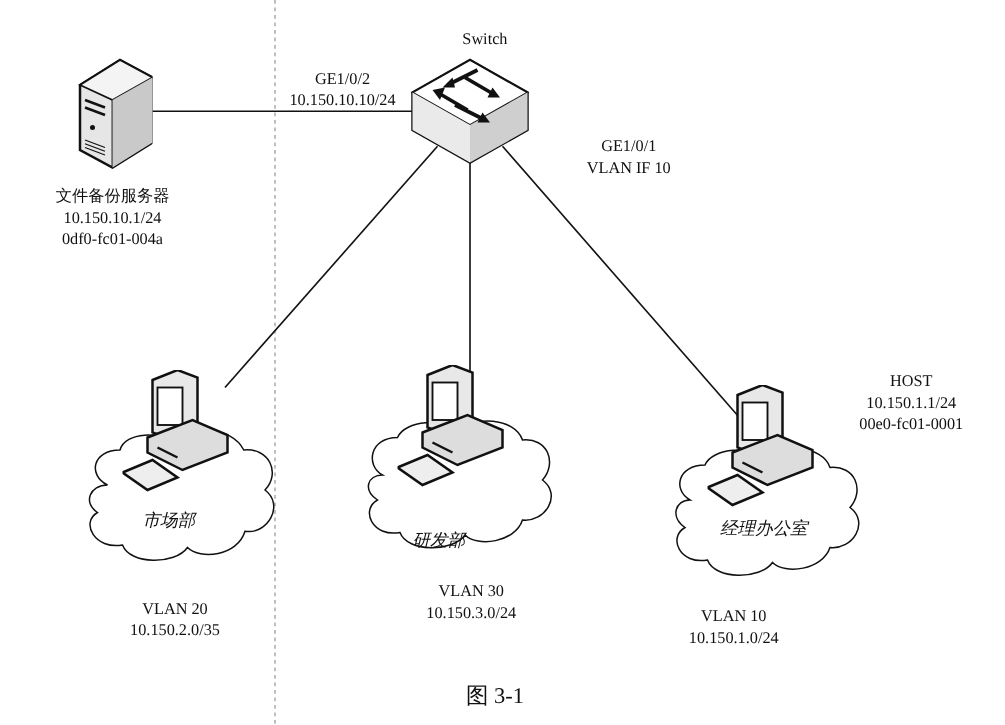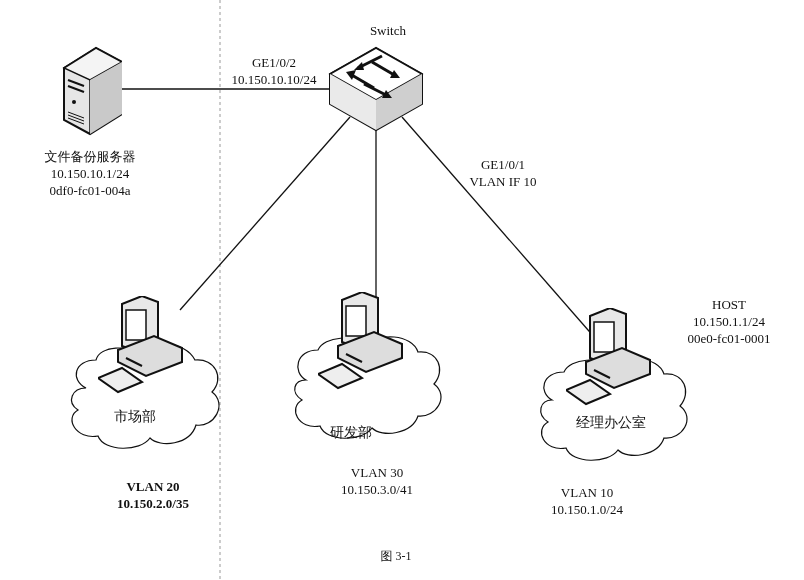--- a/index.html
+++ b/index.html
@@ -2,21 +2,21 @@
 <html><head>
 <meta charset="utf-8">
 <style>
   html, body { margin:0; padding:0; background:#ffffff; }
   body { width:804px; height:580px; position:relative; overflow:hidden;
          font-family:"Liberation Serif","DejaVu Serif",serif; color:#111; }
   svg.wires { position:absolute; left:0; top:0; }
   .lbl { position:absolute; text-align:center; font-size:13px; line-height:17px; white-space:nowrap; }
   .lbl div { display:block; }
   .dev { position:absolute; }
-  .cloud-text { position:absolute; font-size:14px; white-space:nowrap; }
+  .cloud-text { position:absolute; font-size:14px; white-space:nowrap;font-style:italic; }
 </style>
 </head>
 <body>
 
 <svg class="wires" width="804" height="580">
   <line x1="220" y1="0" x2="220" y2="580" stroke="#999" stroke-width="1" stroke-dasharray="3,3"></line>
   <line x1="122" y1="89" x2="332" y2="89" stroke="#111" stroke-width="1.3"></line>
   <line x1="350" y1="117" x2="180" y2="310" stroke="#111" stroke-width="1.3"></line>
   <line x1="376" y1="130" x2="376" y2="302" stroke="#111" stroke-width="1.3"></line>
   <line x1="402" y1="117" x2="602" y2="346" stroke="#111" stroke-width="1.3"></line>
@@ -59,21 +59,21 @@
     <polygon points="26,24 34,16 36,24" fill="#111"></polygon>
     <path d="M44,16 L68,30" stroke="#111" stroke-width="3"></path>
     <polygon points="72,32 62,32 66,24" fill="#111"></polygon>
     <path d="M22,28 L46,42" stroke="#111" stroke-width="3"></path>
     <polygon points="18,26 28,24 24,34" fill="#111"></polygon>
     <path d="M36,38 L60,50" stroke="#111" stroke-width="3"></path>
     <polygon points="64,52 54,52 58,44" fill="#111"></polygon>
   </svg>
 </div>
 
-<div class="lbl" style="left:448px;top:108px;width:110px;margin-top:48px;">
+<div class="lbl" style="left:448px;top:108px;width:110px;">
   <div>GE1/0/1</div>
   <div>VLAN IF 10</div>
 </div>
 
 <svg class="wires" width="804" height="580">
   <path fill="none" stroke="#111" stroke-width="1.2" d="M86,388 C70,380 74,360 96,360 C100,345 130,345 140,355 C150,340 185,340 195,360 C215,358 225,378 212,392 C228,404 214,428 196,425 C190,445 160,448 150,438 C140,452 104,452 98,436 C76,440 64,418 78,410 C66,402 72,388 86,388 Z"></path>
   <path fill="none" stroke="#111" stroke-width="1.2" d="M306,380 C292,372 296,350 318,350 C324,336 356,334 366,346 C378,332 412,334 418,352 C438,350 446,370 434,384 C450,396 436,418 418,416 C412,434 382,438 372,428 C362,442 326,442 320,426 C298,430 288,408 302,400 C290,392 294,380 306,380 Z"></path>
   <path fill="none" stroke="#111" stroke-width="1.2" d="M552,400 C538,392 542,372 564,372 C570,358 602,356 612,368 C624,354 658,356 664,374 C684,372 692,392 680,406 C696,418 682,440 664,438 C658,456 628,460 618,450 C608,464 572,464 566,448 C544,452 534,430 548,422 C536,414 540,400 552,400 Z"></path>
 </svg>
 
@@ -108,26 +108,26 @@
 <div class="cloud-text" style="left:114px;top:408px;">市场部</div>
 <div class="cloud-text" style="left:330px;top:424px;">研发部</div>
 <div class="cloud-text" style="left:576px;top:414px;">经理办公室</div>
 
 <div class="lbl" style="left:674px;top:296px;width:110px;">
   <div>HOST</div>
   <div>10.150.1.1/24</div>
   <div>00e0-fc01-0001</div>
 </div>
 
-<div class="lbl" style="left:98px;top:478px;width:110px;font-weight:bold;">
+<div class="lbl" style="left:85px;top:478px;width:110px;">
   <div>VLAN 20</div>
   <div>10.150.2.0/35</div>
 </div>
 <div class="lbl" style="left:322px;top:464px;width:110px;">
   <div>VLAN 30</div>
-  <div>10.150.3.0/41</div>
+  <div>10.150.3.0/24</div>
 </div>
 <div class="lbl" style="left:532px;top:484px;width:110px;">
   <div>VLAN 10</div>
   <div>10.150.1.0/24</div>
 </div>
 
-<div class="lbl" style="left:356px;top:548px;width:80px;font-size:12px;">图 3-1</div>
+<div class="lbl" style="left:356px;top:548px;width:80px;font-size:18px;">图 3-1</div>
 
 </body></html>

